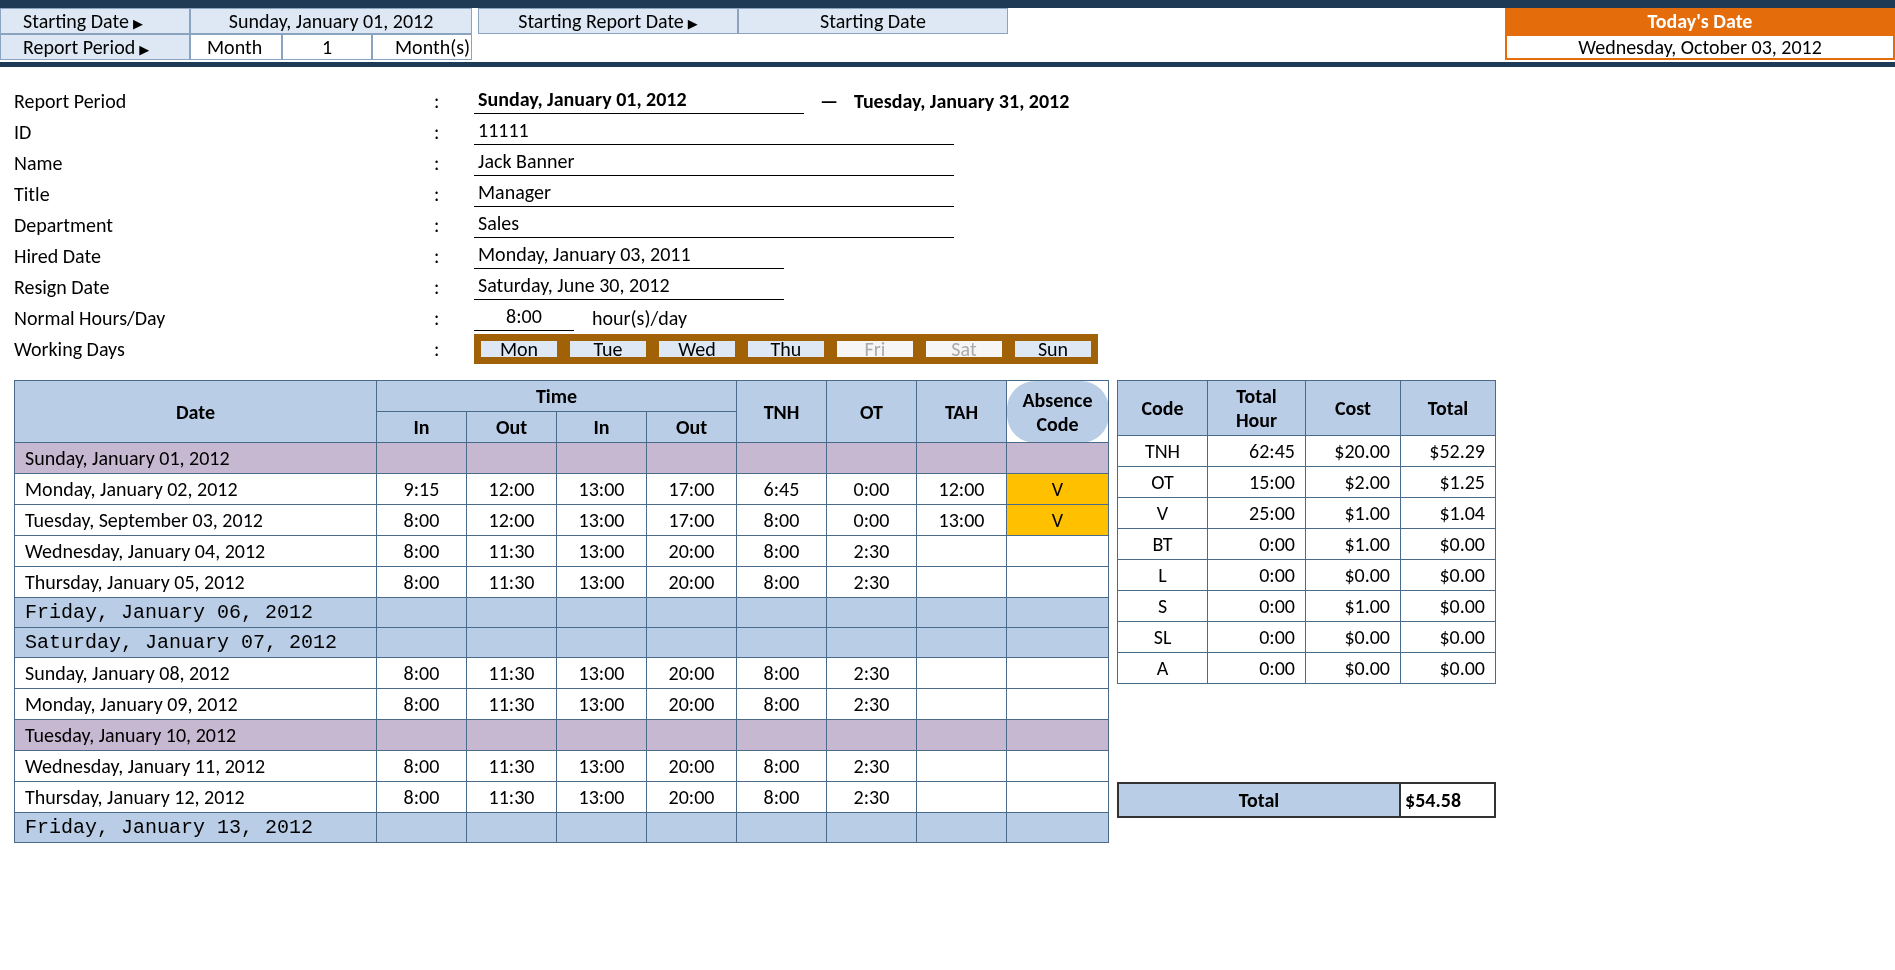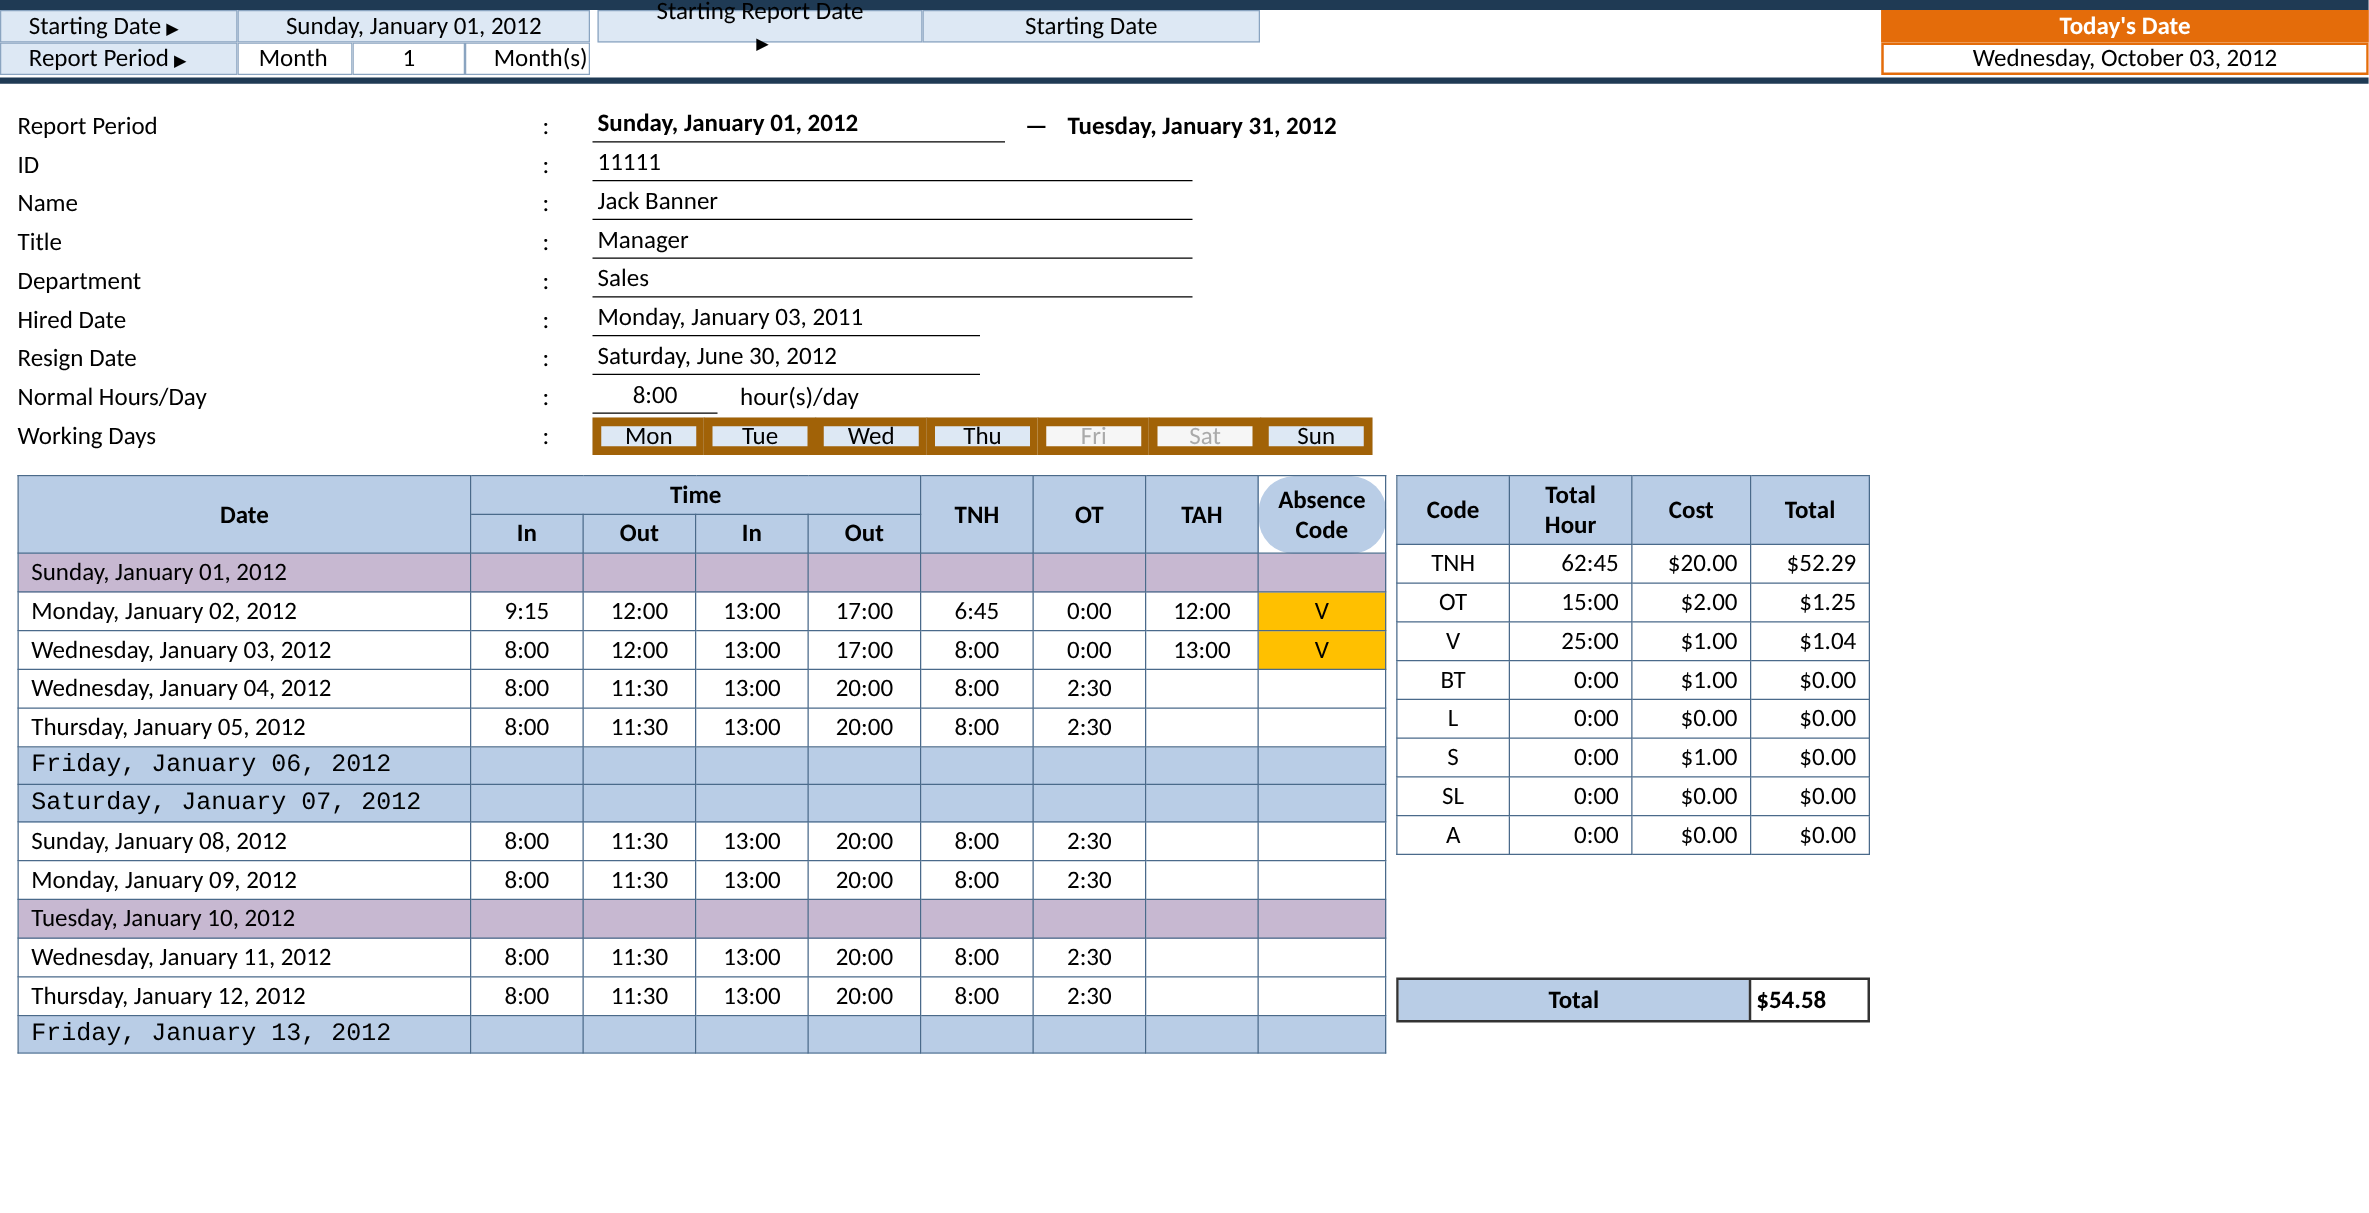--- a/index.html
+++ b/index.html
@@ -26,21 +26,21 @@
   .bg-light { background: #dde8f4; }
   .bg-white { background: #fff; }
   .bg-orange { background: #e46c0a; color: #fff; font-weight: bold; justify-content: center; }
   .bg-orange-border { border: 2px solid #e46c0a; justify-content: center; text-align: center; }
 
   .w180 { width: 190px; }
   .w280 { width: 282px; }
   .w90 { width: 90px; }
   .w92 { width: 92px; }
   .w100 { width: 100px; }
-  .w260 { width: 260px; flex-direction: column; }
+  .w260 { width: 260px; }
   .w270 { width: 270px; }
   .w390 { width: 390px; }
   .spacer { flex: 0 0 auto; }
 
   .info-block { padding: 18px 14px 8px 14px; display: flex; }
   .info-labels { width: 420px; }
   .info-colon { width: 40px; text-align: center; }
   .info-values { }
   .info-row { display: flex; align-items: center; height: 31px; }
   .u { border-bottom: 1px solid #000; padding: 0 4px 2px 4px; }
@@ -243,21 +243,21 @@
               <td>9:15</td>
               <td>12:00</td>
               <td>13:00</td>
               <td>17:00</td>
               <td>6:45</td>
               <td>0:00</td>
               <td>12:00</td>
               <td class="abs-v">V</td>
             </tr>
             <tr>
-              <td class="left w-date">Wednesday, January 03, 2012</td>
+              <td class="left w-date">Tuesday, September 03, 2012</td>
               <td>8:00</td>
               <td>12:00</td>
               <td>13:00</td>
               <td>17:00</td>
               <td>8:00</td>
               <td>0:00</td>
               <td>13:00</td>
               <td class="abs-v">V</td>
             </tr>
             <tr>

